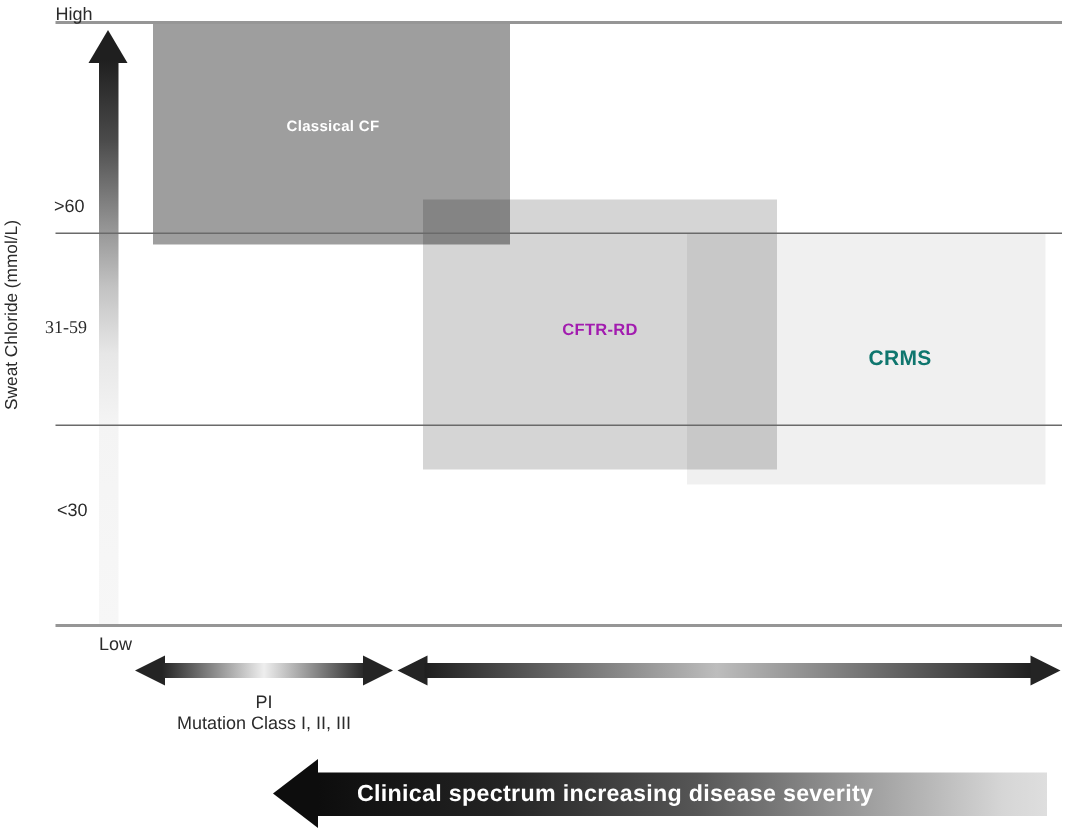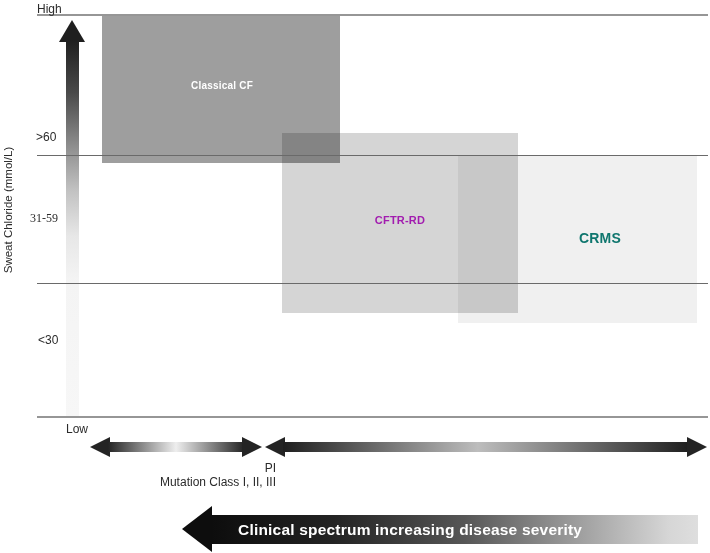--- a/index.html
+++ b/index.html
@@ -36,21 +36,21 @@
     background:linear-gradient(to bottom,#1f1f1f 0%,#4a4a4a 14%,#8d8d8d 28%,#c2c2c2 40%,#e7e7e7 52%,#f4f4f4 64%,#f7f7f7 100%);
   }
   
   .harrow-body{position:absolute;top:442px;height:10px;z-index:1;}
   .harrow-body.pi{left:108px;width:136px;background:linear-gradient(to right,#242424 0%,#eeeeee 50%,#242424 100%);}
   .harrow-body.ps{left:283px;width:406px;background:linear-gradient(to right,#1f1f1f 0%,#bdbdbd 48%,#1f1f1f 100%);}
   .harrow-head{position:absolute;top:437px;width:0;height:0;z-index:1;
     border-top:10px solid transparent;border-bottom:10px solid transparent;}
   .harrow-head.left{border-right:20px solid #242424;}
   .harrow-head.right{border-left:20px solid #242424;}
-  .xgroup{position:absolute;text-align:right;z-index:4;font-size:12px;color:#2b2b2b;line-height:14px;}
+  .xgroup{position:absolute;text-align:center;z-index:4;font-size:12px;color:#2b2b2b;line-height:14px;}
   .xgroup .main{display:block;}
   .xgroup .sub{display:block;}
   
   .sev-head{
     position:absolute;left:182px;top:506px;width:0;height:0;z-index:1;
     border-top:23px solid transparent;border-bottom:23px solid transparent;
     border-right:30px solid #0d0d0d;
   }
   .sev-body{
     position:absolute;left:212px;top:515px;width:486px;height:29px;z-index:1;

